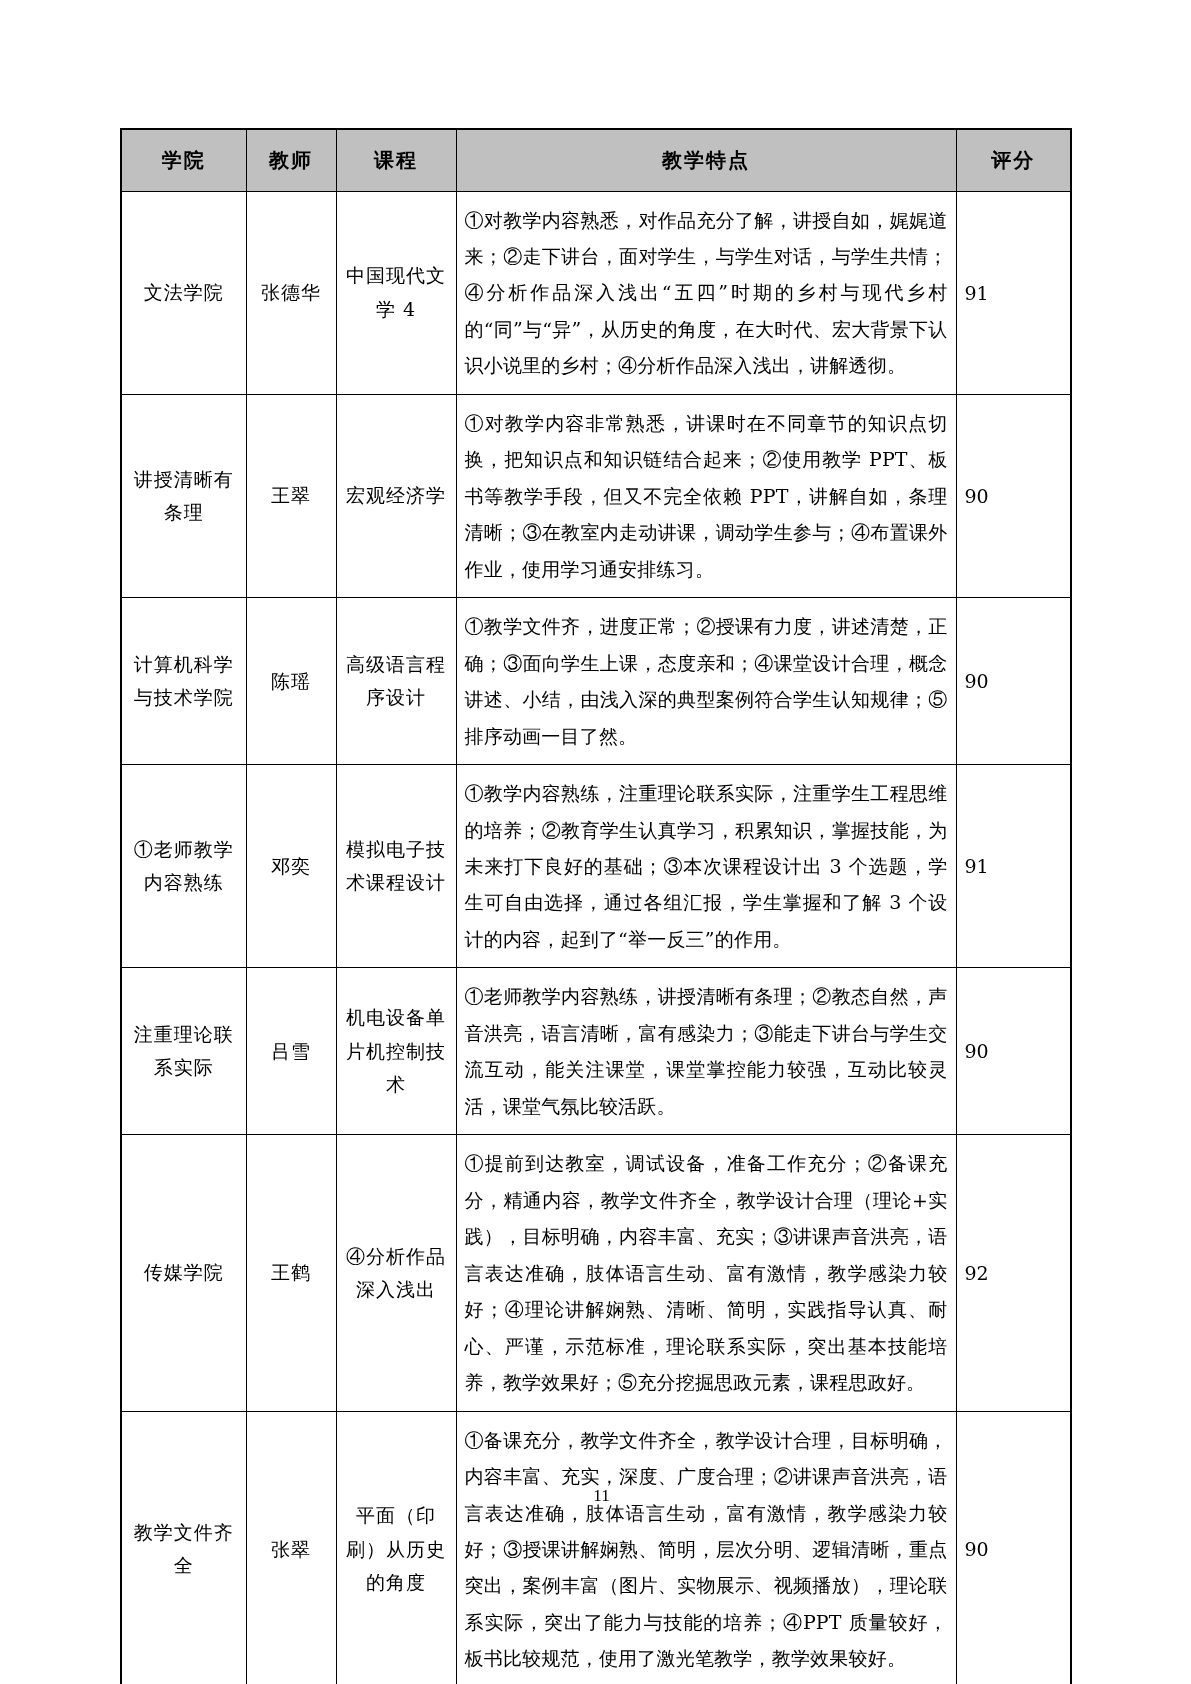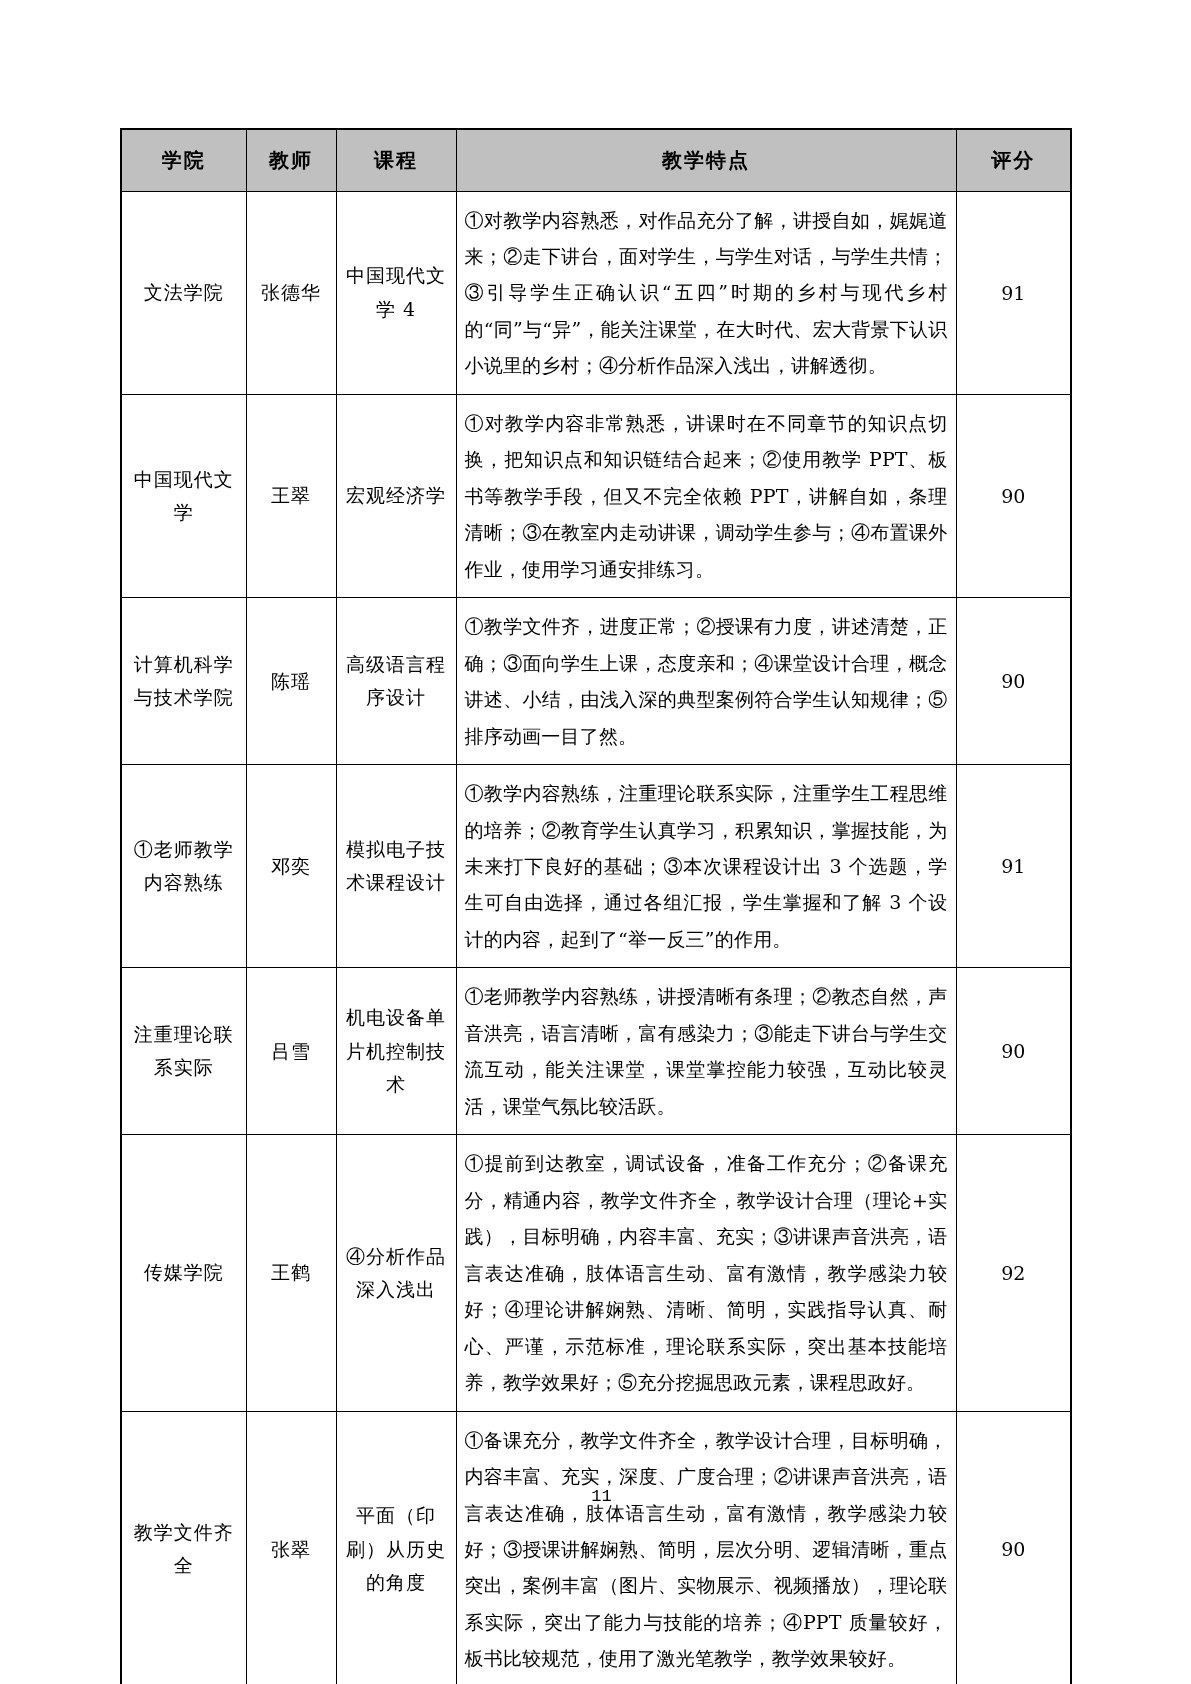--- a/index.html
+++ b/index.html
@@ -50,40 +50,40 @@
   col.c-feature { width: 500px; }
   col.c-score   { width: 115px; }
 
   td.college, td.teacher, td.course {
     text-align: center;
     font-size: 19px;
     line-height: 1.75;
     letter-spacing: 1px;
   }
   td.score {
-    text-align: center;
+    text-align: left;
     font-size: 19px;
   }
   td.feature {
     text-align: justify;
     text-align-last: left;
     font-size: 19px;
     line-height: 1.92;
     letter-spacing: 0.2px;
     padding: 12px 14px 12px 12px;
     vertical-align: middle;
   }
   .page-number {
     position: absolute;
     left: 12px;
     right: 0;
     bottom: 178px;
     text-align: center;
     font-size: 17px;
-    font-family: Liberation Mono, monospace;
+    font-family: Liberation Serif, serif;
   }
 </style>
 </head>
 <body>
 
 <div class="page">
 
   <table class="eval-table">
     <colgroup>
       <col class="c-college">
@@ -99,25 +99,25 @@
         <th>课程</th>
         <th>教学特点</th>
         <th>评分</th>
       </tr>
     </thead>
     <tbody>
       <tr>
         <td class="college">文法学院</td>
         <td class="teacher">张德华</td>
         <td class="course">中国现代文学 4</td>
-        <td class="feature">①对教学内容熟悉，对作品充分了解，讲授自如，娓娓道来；②走下讲台，面对学生，与学生对话，与学生共情；③引导学生正确认识“五四”时期的乡村与现代乡村的“同”与“异”，能关注课堂，在大时代、宏大背景下认识小说里的乡村；④分析作品深入浅出，讲解透彻。</td>
+        <td class="feature">①对教学内容熟悉，对作品充分了解，讲授自如，娓娓道来；②走下讲台，面对学生，与学生对话，与学生共情；④分析作品深入浅出“五四”时期的乡村与现代乡村的“同”与“异”，从历史的角度，在大时代、宏大背景下认识小说里的乡村；④分析作品深入浅出，讲解透彻。</td>
         <td class="score">91</td>
       </tr>
       <tr>
-        <td class="college">中国现代文学</td>
+        <td class="college">讲授清晰有条理</td>
         <td class="teacher">王翠</td>
         <td class="course">宏观经济学</td>
         <td class="feature">①对教学内容非常熟悉，讲课时在不同章节的知识点切换，把知识点和知识链结合起来；②使用教学 PPT、板书等教学手段，但又不完全依赖 PPT，讲解自如，条理清晰；③在教室内走动讲课，调动学生参与；④布置课外作业，使用学习通安排练习。</td>
         <td class="score">90</td>
       </tr>
       <tr>
         <td class="college">计算机科学与技术学院</td>
         <td class="teacher">陈瑶</td>
         <td class="course">高级语言程序设计</td>
         <td class="feature">①教学文件齐，进度正常；②授课有力度，讲述清楚，正确；③面向学生上课，态度亲和；④课堂设计合理，概念讲述、小结，由浅入深的典型案例符合学生认知规律；⑤排序动画一目了然。</td>

